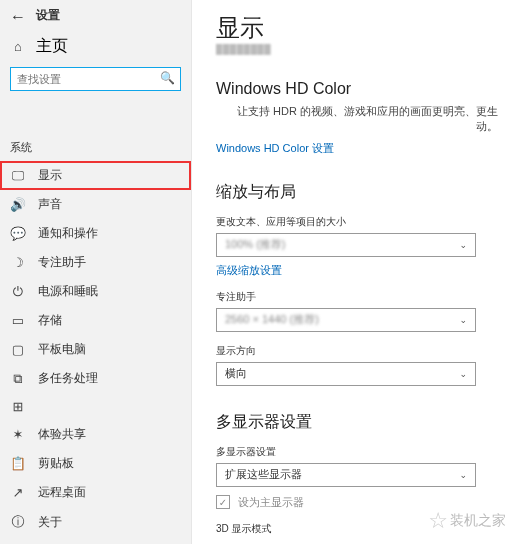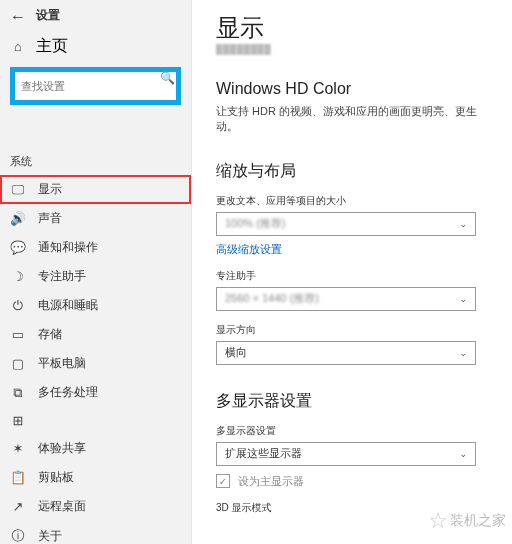--- a/index.html
+++ b/index.html
@@ -4,33 +4,33 @@
 <style>
   * { box-sizing: border-box; margin: 0; padding: 0; font-family: "Microsoft YaHei", "Segoe UI", sans-serif; }
   body { width: 512px; height: 544px; background: #fff; overflow: hidden; display: flex; }
   .sidebar { width: 192px; height: 100%; background: #f2f2f2; border-right: 1px solid #e6e6e6; padding: 6px 0 0 0; }
   .sidebar .topbar { display: flex; align-items: center; padding: 0 10px 8px 10px; }
   .sidebar .back { font-size: 16px; color: #333; margin-right: 10px; }
   .sidebar .title { font-size: 12px; color: #333; font-weight: bold; }
   .sidebar .home { display: flex; align-items: center; padding: 4px 10px 10px 10px; }
   .sidebar .home .icon { width: 16px; text-align: center; font-size: 13px; color: #333; margin-right: 10px; }
   .sidebar .searchwrap { padding: 0 10px 10px 10px; }
-  .sidebar .search { width: 100%; height: 38px; border: 5px solid #0ea5e9; background: #fff; font-size: 11px; padding: 0 22px 0 6px; color: #666; }
+  .sidebar .search { width: 100%; height: 24px; border: 1px solid #0ea5e9; background: #fff; font-size: 11px; padding: 0 22px 0 6px; color: #666; }
   .sidebar .searchwrap { position: relative; }
   .sidebar .searchicon { position: absolute; right: 16px; top: 4px; font-size: 12px; color: #555; }
   .sidebar .section { font-size: 11px; color: #333; padding: 4px 10px 6px 10px; margin-top: 35px; }
   .nav { list-style: none; }
   .nav li { display: flex; align-items: center; padding: 6px 10px; font-size: 12px; color: #333; cursor: default; }
   .nav li .icon { width: 16px; text-align: center; font-size: 13px; color: #444; margin-right: 12px; }
   .nav li.selected { outline: 2px solid #e33; outline-offset: -2px; }
   .main { flex: 1; height: 100%; overflow: hidden; padding: 12px 14px 0 24px; position: relative; }
   .main h1 { font-size: 24px; font-weight: 500; color: #222; }
   .blur { color: #bbb; font-size: 9px; filter: blur(1px); letter-spacing: .5px; }
   .h2 { font-size: 16px; font-weight: 500; color: #222; margin-top: 26px; }
-  .desc { font-size: 11px; color: #444; margin-top: 6px; line-height: 1.4; }
+  .desc { font-size: 11px; color: #444; margin-top: 6px; line-height: 1.4; text-align: right; }
   .link { color: #0067b8; font-size: 11px; margin-top: 6px; cursor: pointer; display: inline-block; }
   .label { font-size: 10px; color: #333; margin-top: 12px; }
   .select { margin-top: 4px; width: 260px; height: 24px; border: 1px solid #999; background: #fff; display: flex; align-items: center; justify-content: space-between; padding: 0 8px; font-size: 11px; color: #333; }
   .select .blurv { color: #888; filter: blur(1.5px); }
   .chev { font-size: 9px; color: #555; }
   .checkbox-row { margin-top: 8px; display: flex; align-items: center; font-size: 11px; color: #888; }
   .checkbox-row .box { width: 14px; height: 14px; border: 1px solid #999; margin-right: 8px; display:flex; align-items:center; justify-content:center; font-size:10px; color:#888;}
   .watermark { position: absolute; right: 6px; bottom: 10px; font-size: 14px; color: #bbb; display:flex; align-items:center;}
   .watermark .star { font-size: 22px; margin-right: 2px; color:#ccc;}
 </style>
@@ -105,20 +105,21 @@
       </li>
   </ul>
 </div>
 
 <div class="main">
   <h1>显示</h1>
   <div class="blur">████████</div>
 
   <div class="h2">Windows HD Color</div>
   <div class="desc">让支持 HDR 的视频、游戏和应用的画面更明亮、更生动。</div>
+  <span class="link">Windows HD Color 设置</span>
 
   <div class="h2">缩放与布局</div>
   <div class="label">更改文本、应用等项目的大小</div>
   <div class="select">
     <span class="blurv">100% (推荐)</span>
     <span class="chev">⌄</span>
   </div>
   <span class="link">高级缩放设置</span>
 
   <div class="label">专注助手</div>

